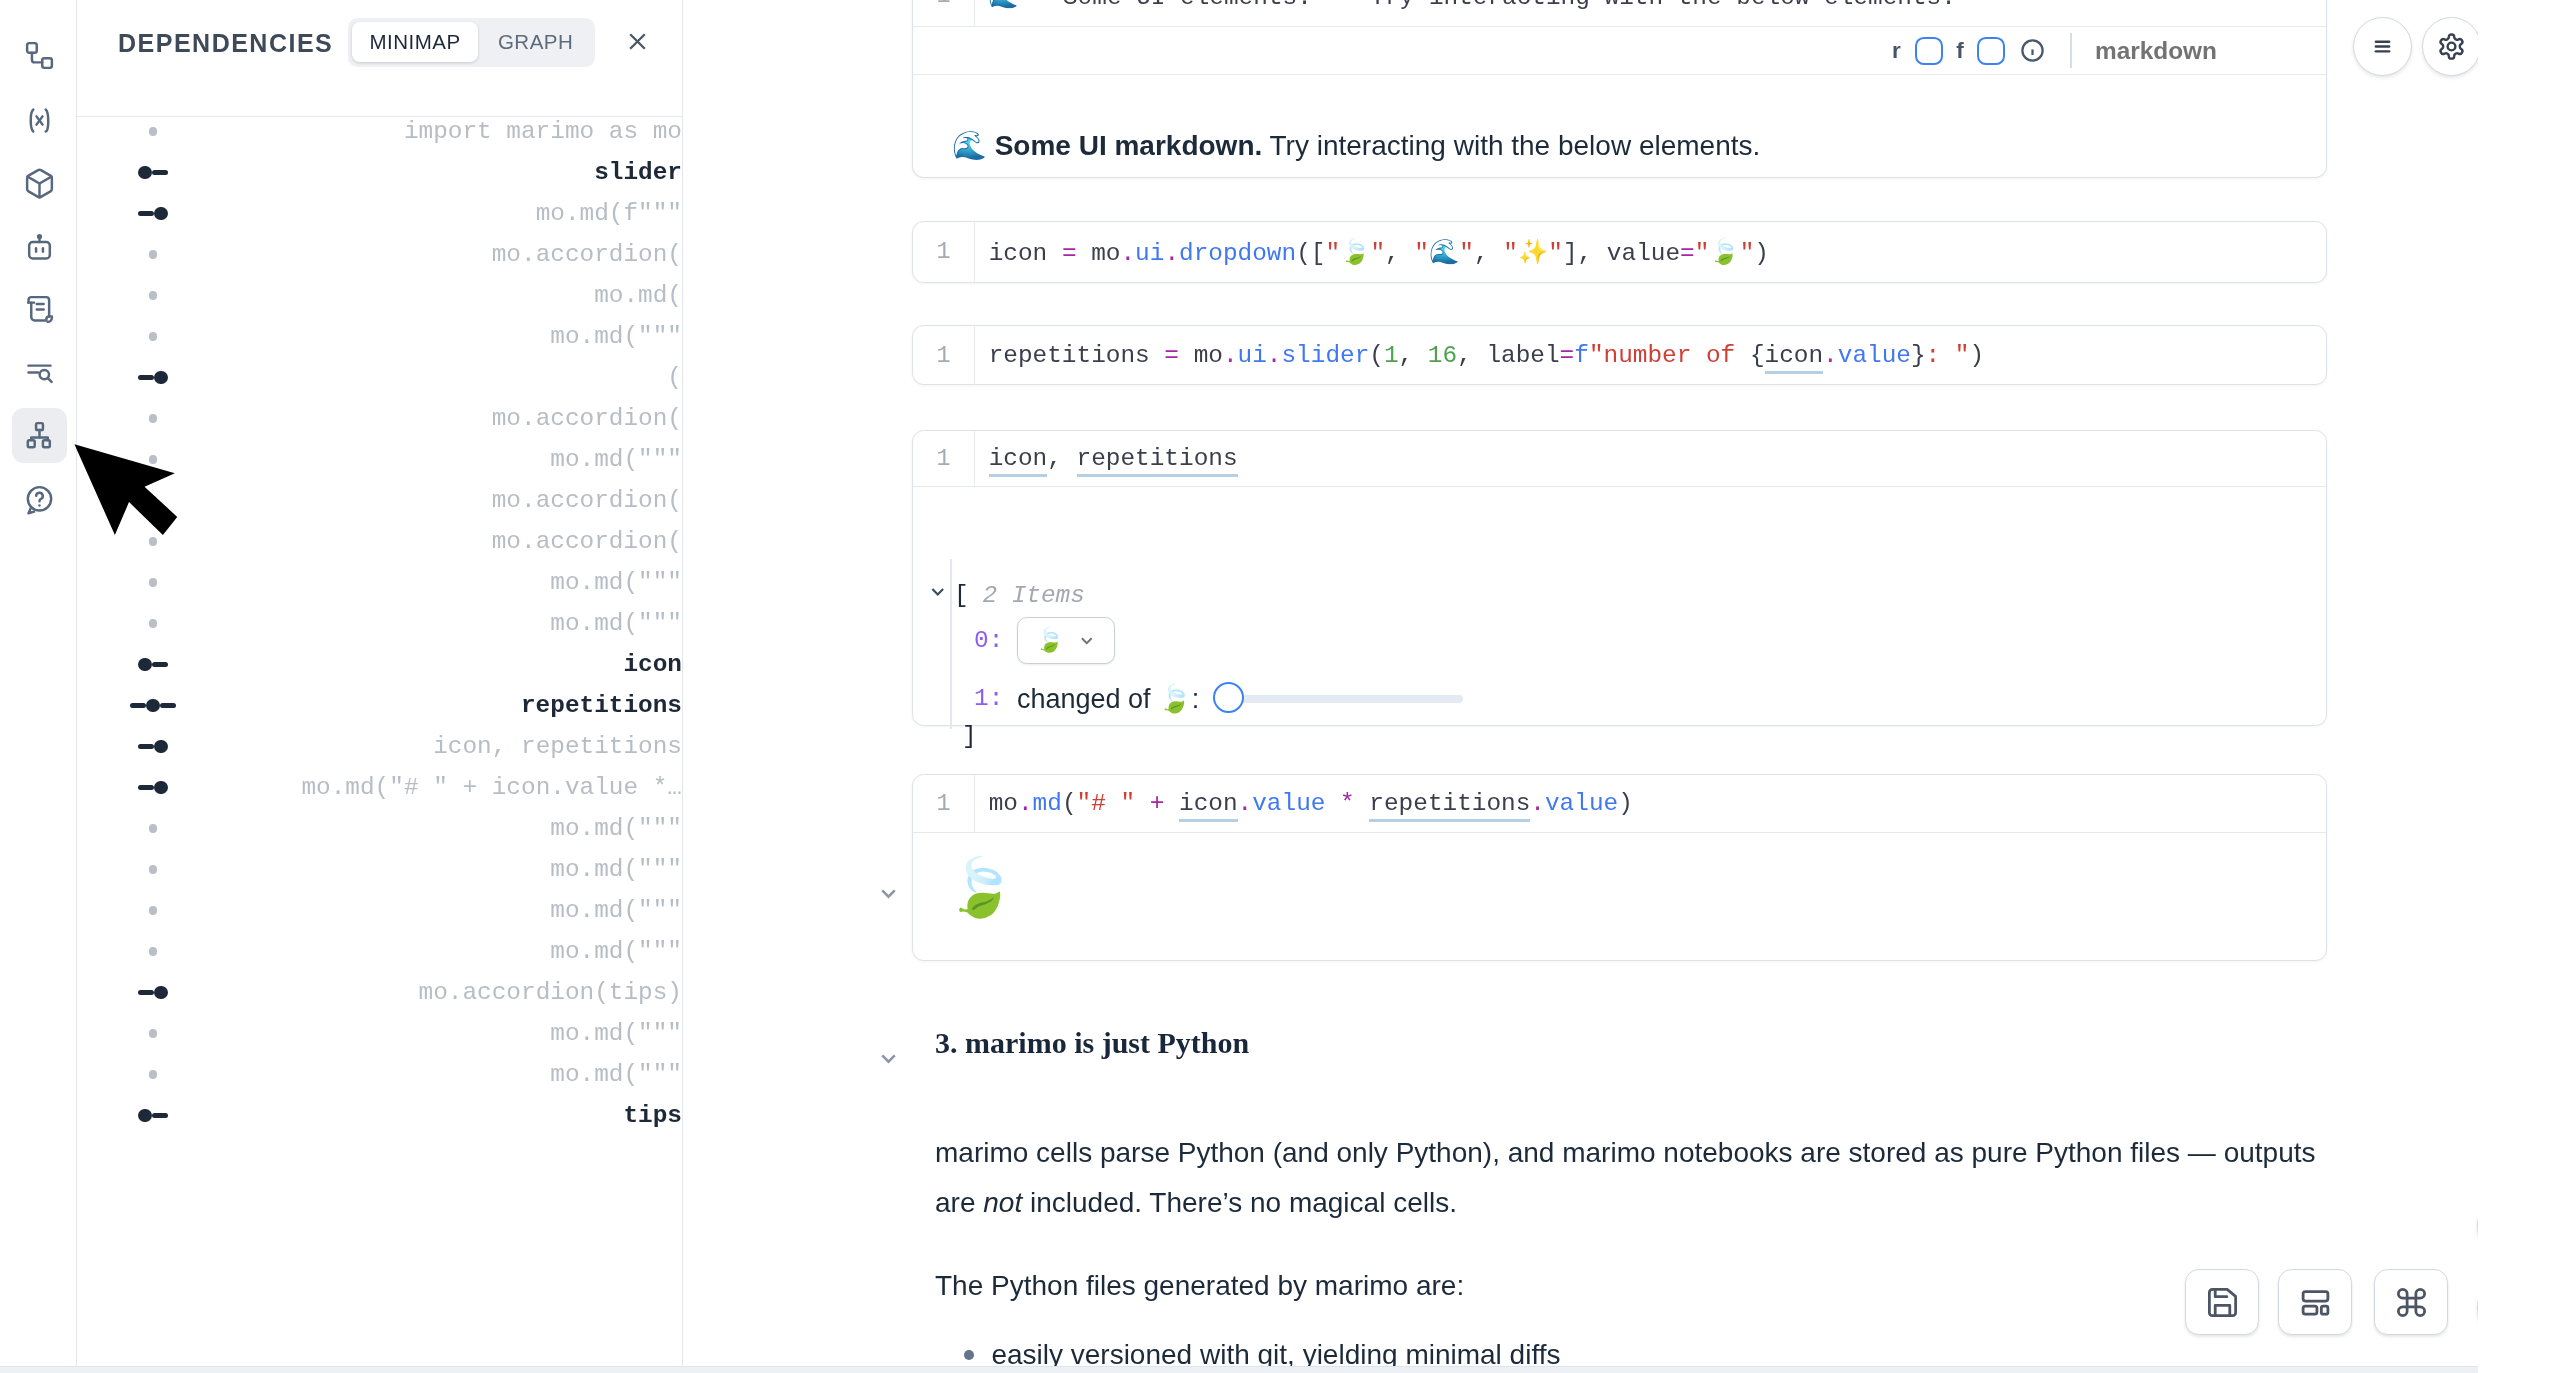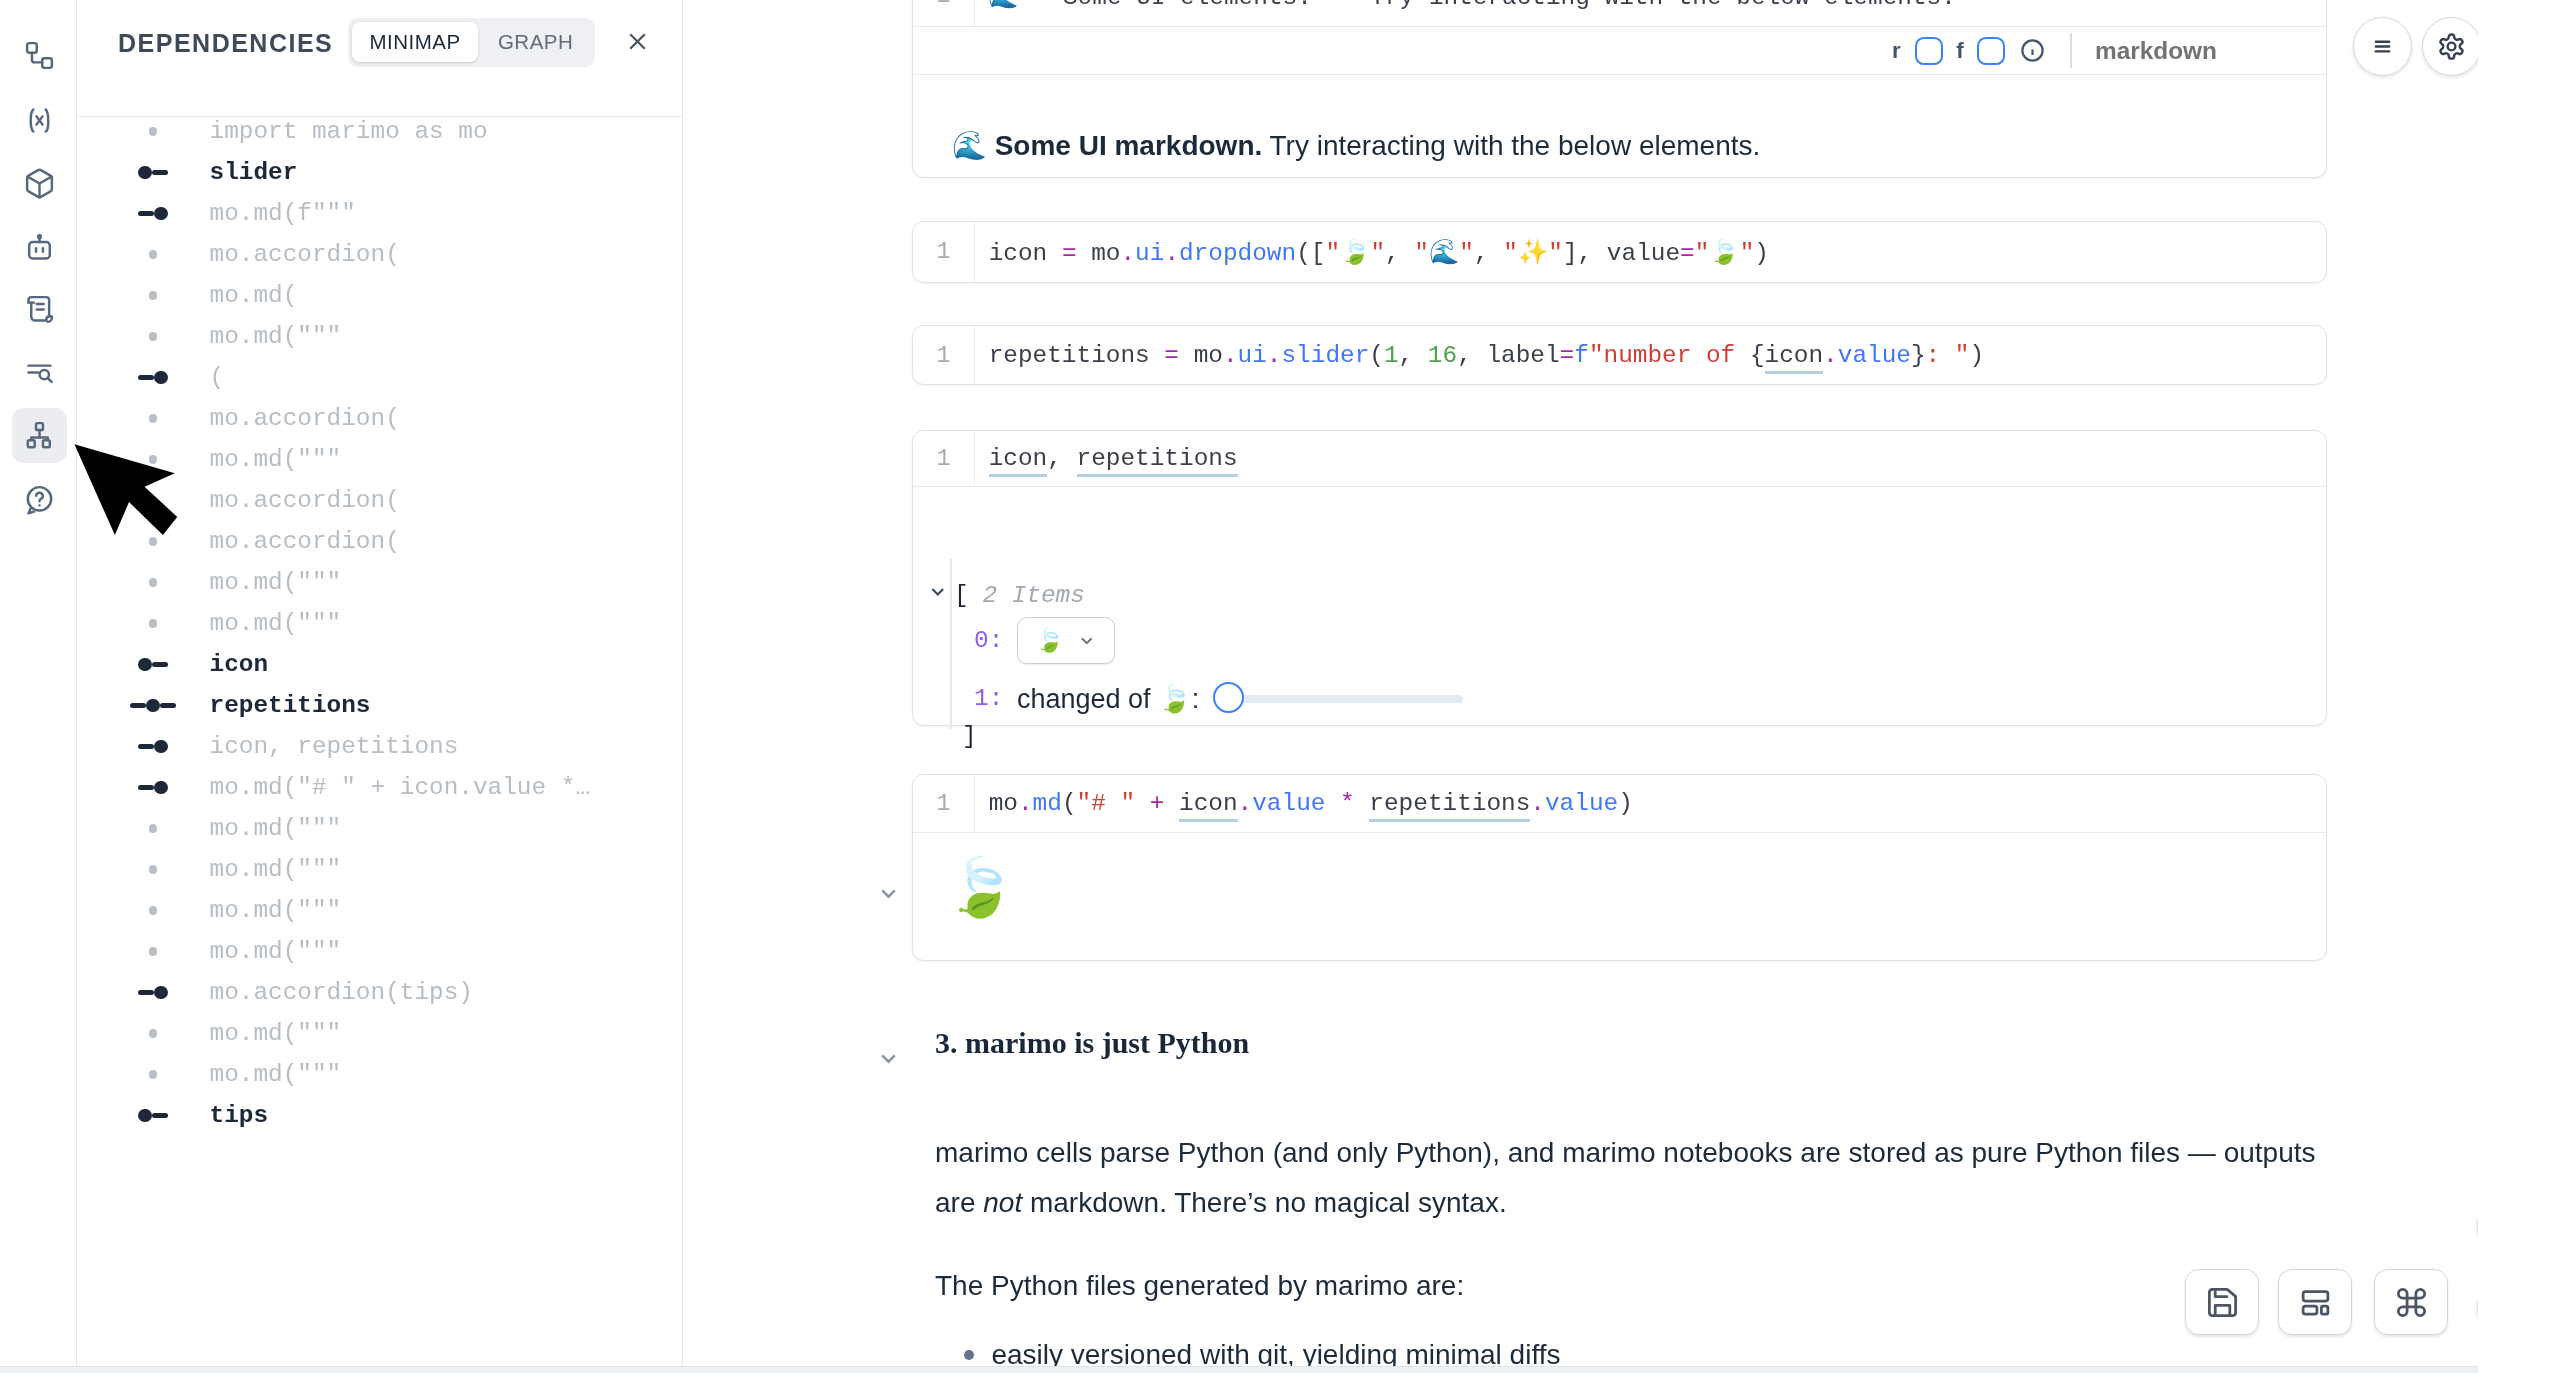--- a/index.html
+++ b/index.html
@@ -27,21 +27,21 @@
   .seg-btn{ font-size:20.5px; font-weight:400; letter-spacing:0.5px; color:#5f6b7a;
             padding:7.8px 17.6px; border-radius:7.8px; }
   .seg-btn.on{ background:#fff; color:#1e2938; box-shadow:0 1px 2.9px rgba(16,24,40,.18); }
   .dep-close{ position:absolute; left:541px; top:21.5px; width:39px; height:39px;
               display:flex; align-items:center; justify-content:center; }
   .dep-close svg{ width:25px; height:25px; stroke:#4b5563; stroke-width:2.2; }
   .dep-divider{ position:absolute; left:0; top:116px; width:100%; height:1px; background:#e6e9ed; }
 
   .mm-list{ position:absolute; left:0; top:111px; width:100%; }
   .mm-row{ height:41px; display:flex; align-items:center;
-           font-family:"Liberation Mono", monospace; font-size:24.4px; }
+           font-family:"Liberation Mono", monospace; font-size:24.4px;justify-content:space-between; }
   .mm-mark{ width:74px; margin-left:39px; display:flex; align-items:center; justify-content:center; }
   .mm-dot-sm{ width:8.8px; height:8.8px; border-radius:50%; background:#b8bfc7; }
   .mm-seg-l,.mm-seg-r{ width:16.6px; height:4.9px; background:#1d2838; border-radius:2.9px; }
   .mm-dot-lg{ width:13.7px; height:13.7px; border-radius:50%; background:#1d2838; flex:0 0 auto; }
   .mm-label{ margin-left:19.5px; color:#b6bdc5; white-space:pre; }
   .mm-row.em .mm-label{ color:#1d2838; font-weight:700; }
 
   
   .cell{ position:absolute; left:912px; width:1415px; background:#fff;
          border:1px solid #dde2e8; border-radius:11.7px;
@@ -492,21 +492,21 @@
           <path d="m6 9 6 6 6-6"></path>
         </svg>
     </div>
     <div class="free-chev" style="left:876px; top:1046px">
       <svg viewBox="0 0 24 24">
           <path d="m6 9 6 6 6-6"></path>
         </svg>
     </div>
 
     <h2 class="md-h2">3. marimo is just Python</h2>
-    <p class="md-p p1"><span>marimo cells parse Python (and only Python), and marimo notebooks are stored as pure Python files — outputs are </span><span class="it">not</span><span> markdown. There’s no magical syntax.</span></p>
+    <p class="md-p p1"><span>marimo cells parse Python (and only Python), and marimo notebooks are stored as pure Python files — outputs are </span><span class="it">not</span><span> included. There’s no magical cells.</span></p>
     <p class="md-p p2">The Python files generated by marimo are:</p>
     <div class="md-li">
       <span class="dot"></span>
       <span>easily versioned with git, yielding minimal diffs</span>
     </div>
   </main>
 
   <div class="circ-btn btn-menu">
     <svg viewBox="0 0 24 24">
         <path d="M6.5 8h11"></path>

